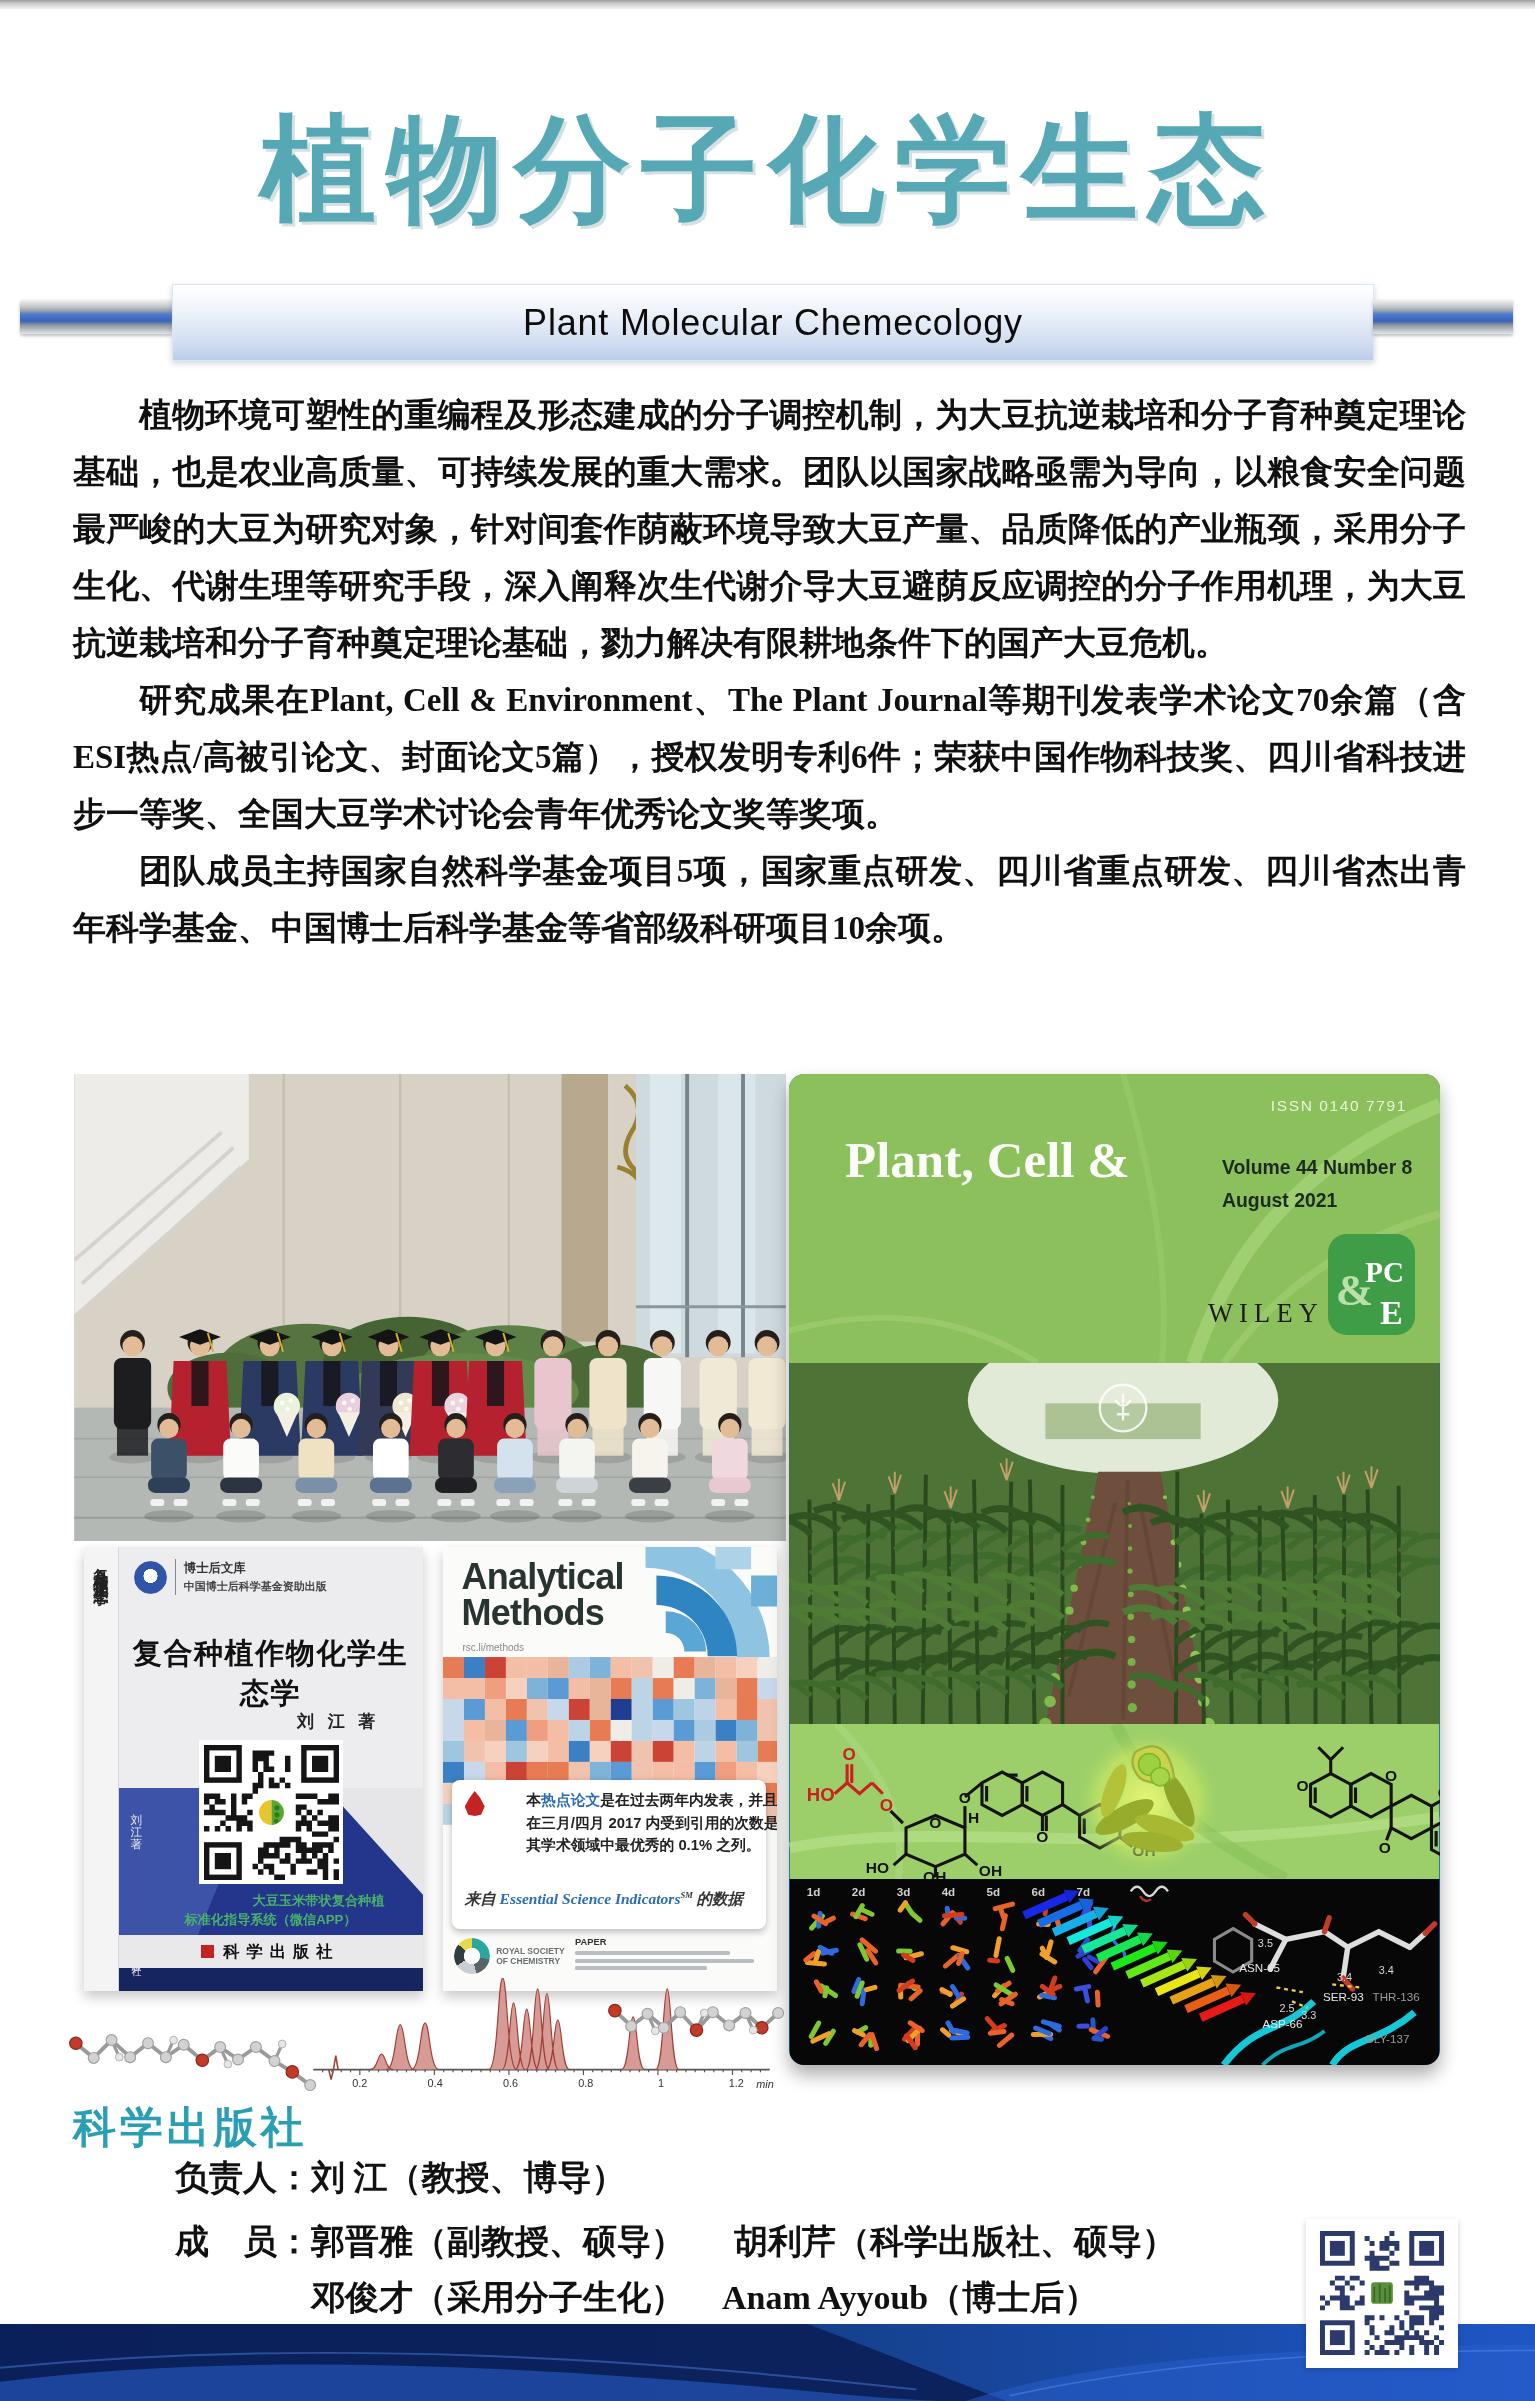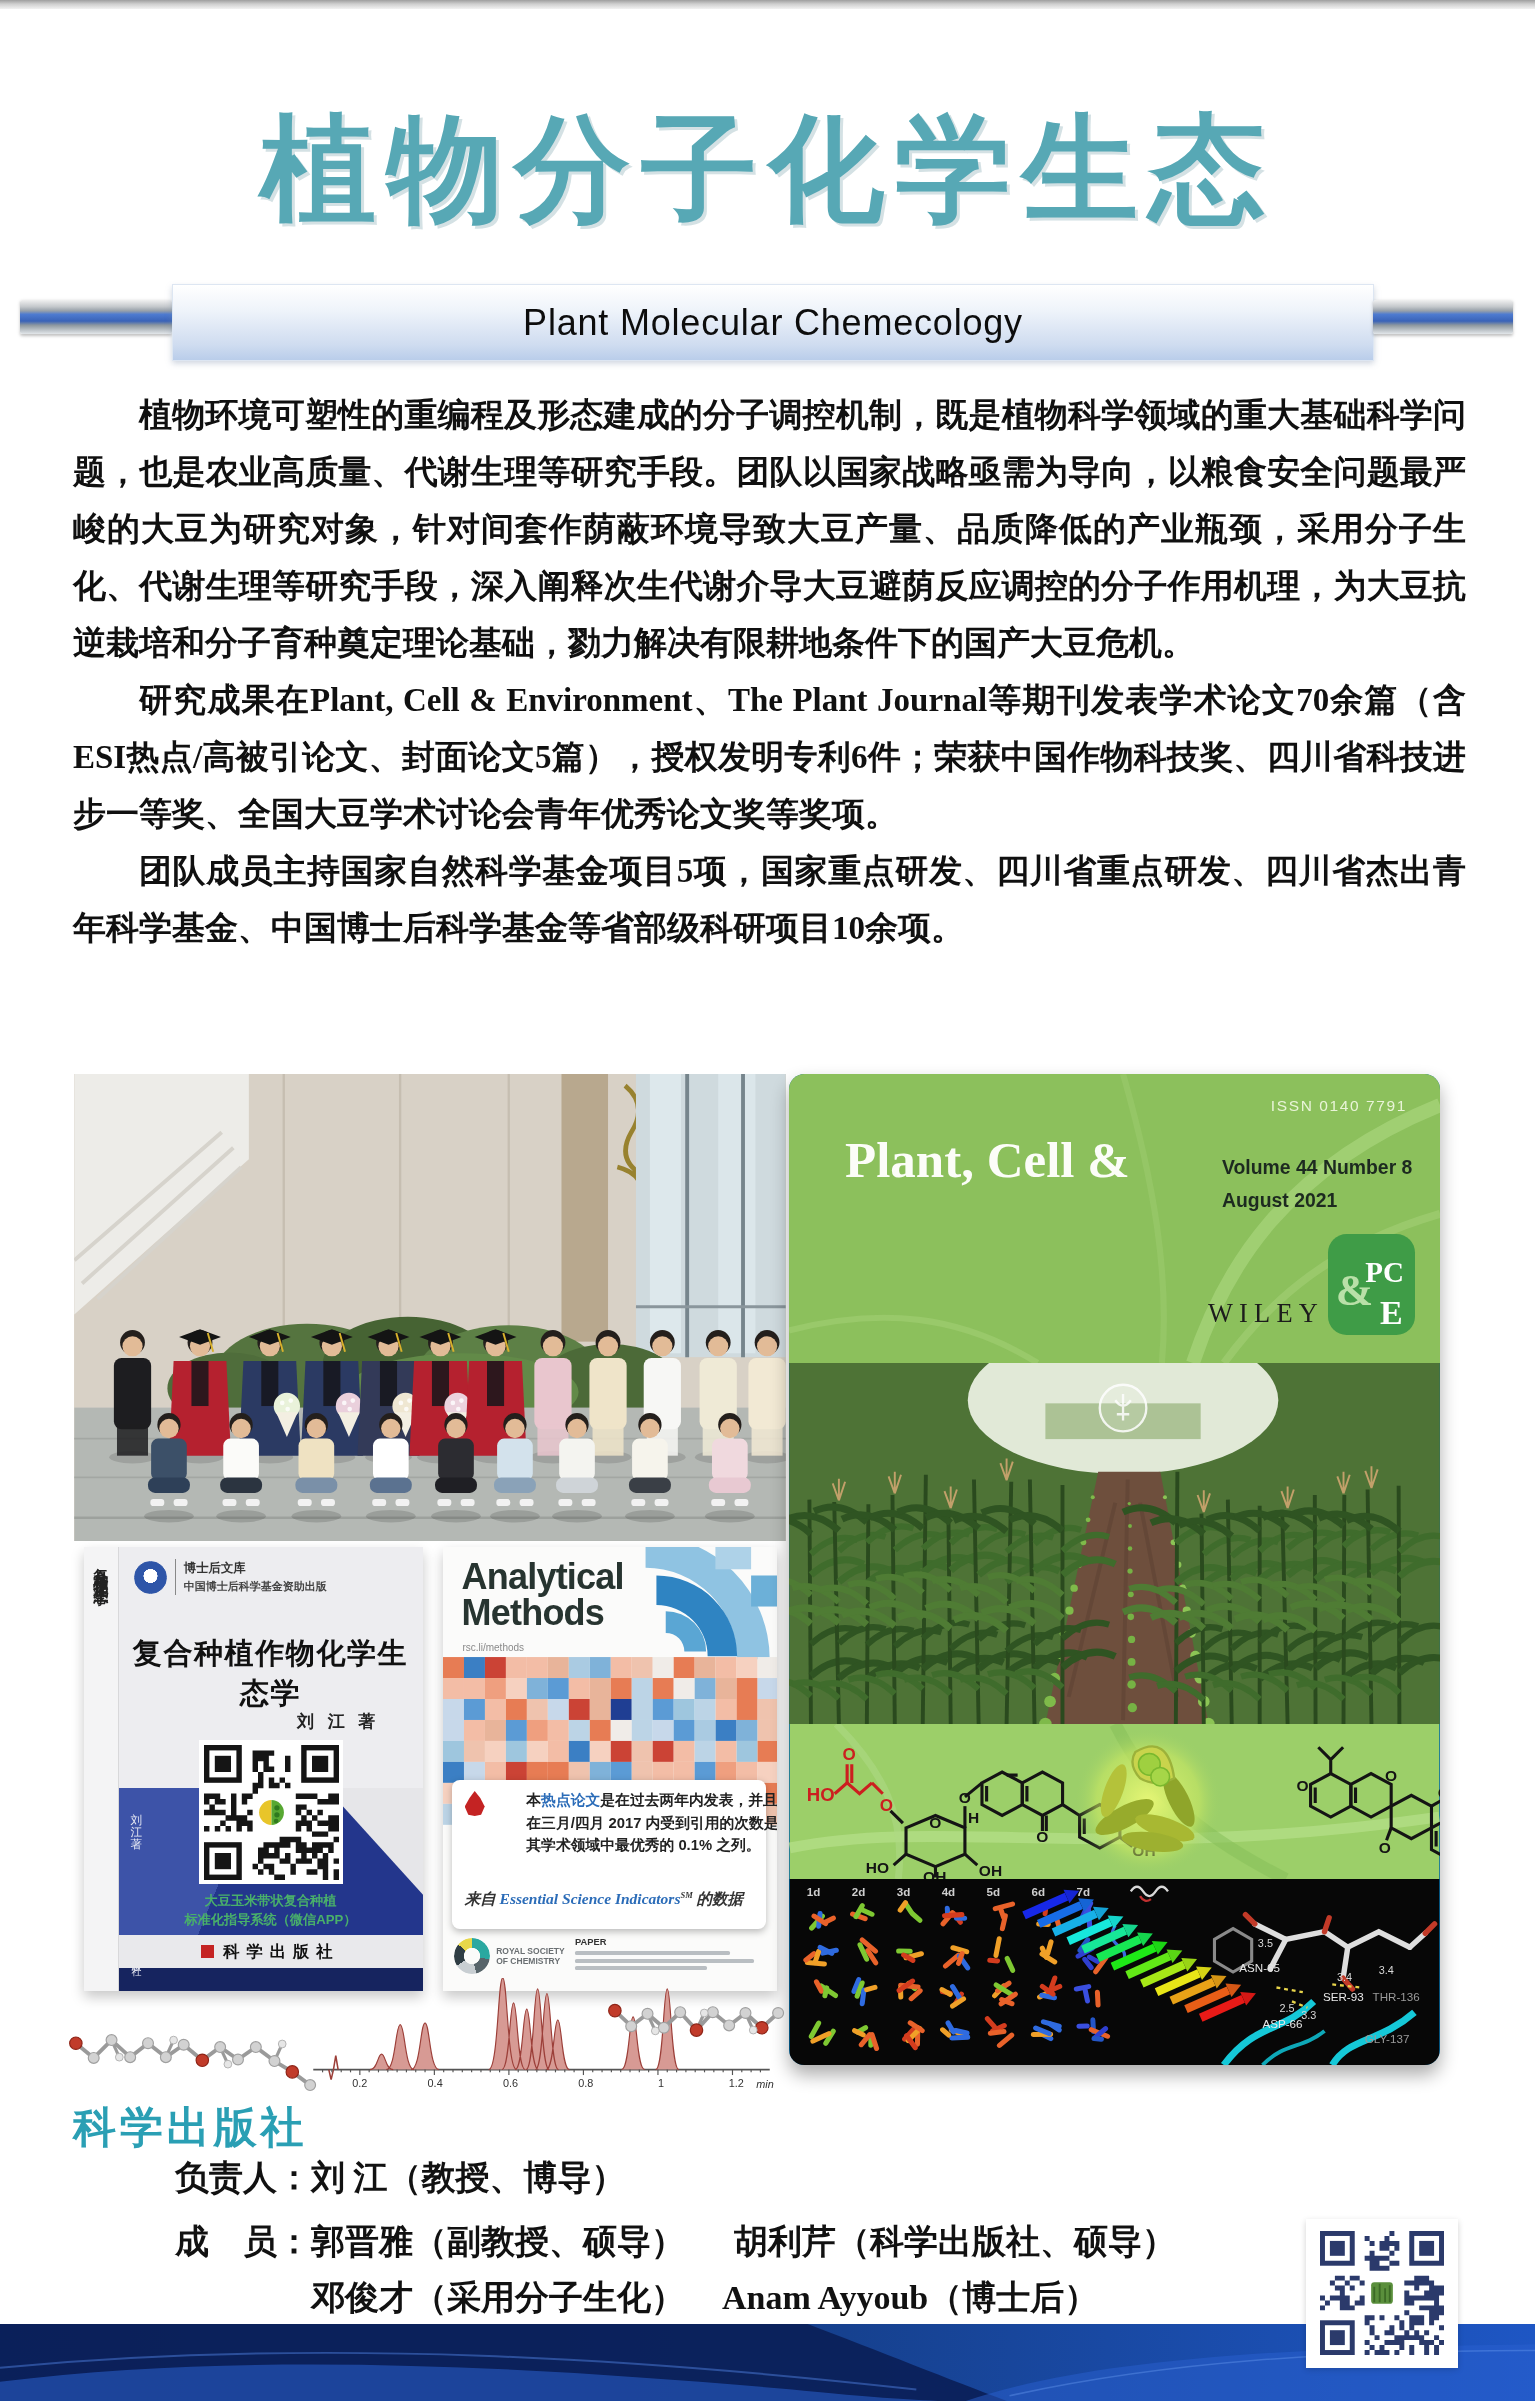--- a/index.html
+++ b/index.html
@@ -137,21 +137,21 @@
 
   <div class="banner">
     <div class="rod rod-left"></div>
     <div class="pill">
       <span>Plant Molecular Chemecology</span>
     </div>
     <div class="rod rod-right"></div>
   </div>
 
   <div class="intro">
-    <p>植物环境可塑性的重编程及形态建成的分子调控机制，既是植物科学领域的重大基础科学问题，也是农业高质量、代谢生理等研究手段。团队以国家战略亟需为导向，以粮食安全问题最严峻的大豆为研究对象，针对间套作荫蔽环境导致大豆产量、品质降低的产业瓶颈，采用分子生化、代谢生理等研究手段，深入阐释次生代谢介导大豆避荫反应调控的分子作用机理，为大豆抗逆栽培和分子育种奠定理论基础，勠力解决有限耕地条件下的国产大豆危机。</p>
+    <p>植物环境可塑性的重编程及形态建成的分子调控机制，为大豆抗逆栽培和分子育种奠定理论基础，也是农业高质量、可持续发展的重大需求。团队以国家战略亟需为导向，以粮食安全问题最严峻的大豆为研究对象，针对间套作荫蔽环境导致大豆产量、品质降低的产业瓶颈，采用分子生化、代谢生理等研究手段，深入阐释次生代谢介导大豆避荫反应调控的分子作用机理，为大豆抗逆栽培和分子育种奠定理论基础，勠力解决有限耕地条件下的国产大豆危机。</p>
     <p>研究成果在Plant, Cell &amp; Environment、The Plant Journal等期刊发表学术论文70余篇（含ESI热点/高被引论文、封面论文5篇），授权发明专利6件；荣获中国作物科技奖、四川省科技进步一等奖、全国大豆学术讨论会青年优秀论文奖等奖项。</p>
     <p>团队成员主持国家自然科学基金项目5项，国家重点研发、四川省重点研发、四川省杰出青年科学基金、中国博士后科学基金等省部级科研项目10余项。</p>
   </div>
 
   <svg class="abs photo" viewBox="0 0 917 602">
     <rect x="0" y="0" width="917" height="430" fill="#d8d1c6"></rect>
     <line x1="270" y1="0" x2="270" y2="340" stroke="#c6beb1" stroke-width="3"></line>
     <line x1="420" y1="0" x2="420" y2="340" stroke="#c6beb1" stroke-width="3"></line>
     <line x1="560" y1="0" x2="560" y2="340" stroke="#c6beb1" stroke-width="3"></line>
     <polygon points="0,0 225,0 225,110 0,310" fill="#edecE8"></polygon>
@@ -362,21 +362,21 @@
             <rect x="3.48" y="128.76" width="41.76" height="41.76" fill="none" stroke="#151515" stroke-width="6.96"></rect>
             <rect x="13.92" y="139.2" width="20.88" height="20.88" fill="#151515"></rect>
             <circle cx="87" cy="87" r="19" fill="#fff"></circle>
             <path d="M87,71 a16,16 0 0,0 0,32 z" fill="#e8c52a"></path>
             <path d="M87,71 a16,16 0 0,1 0,32 z" fill="#57a832"></path>
             <circle cx="94" cy="81" r="3.4" fill="#2f7a1e"></circle>
             <circle cx="94" cy="90" r="3.4" fill="#2f7a1e"></circle>
             <circle cx="93" cy="98" r="3" fill="#2f7a1e"></circle>
           </svg>
       </div>
-      <div class="b1-cap" style="top:104px;">大豆玉米带状复合种植</div>
+      <div class="b1-cap" style="top:104px;padding-left:48px;">大豆玉米带状复合种植</div>
       <div class="b1-cap" style="top:123px;">标准化指导系统（微信APP）</div>
       <div class="b1-pub">
         <span class="mark"></span>
         <span class="ptxt">科学出版社</span>
       </div>
     </div>
     <div class="b1-spine">
       <div class="vtxt">复合种植作物化学生态学</div>
     </div>
   </div>

